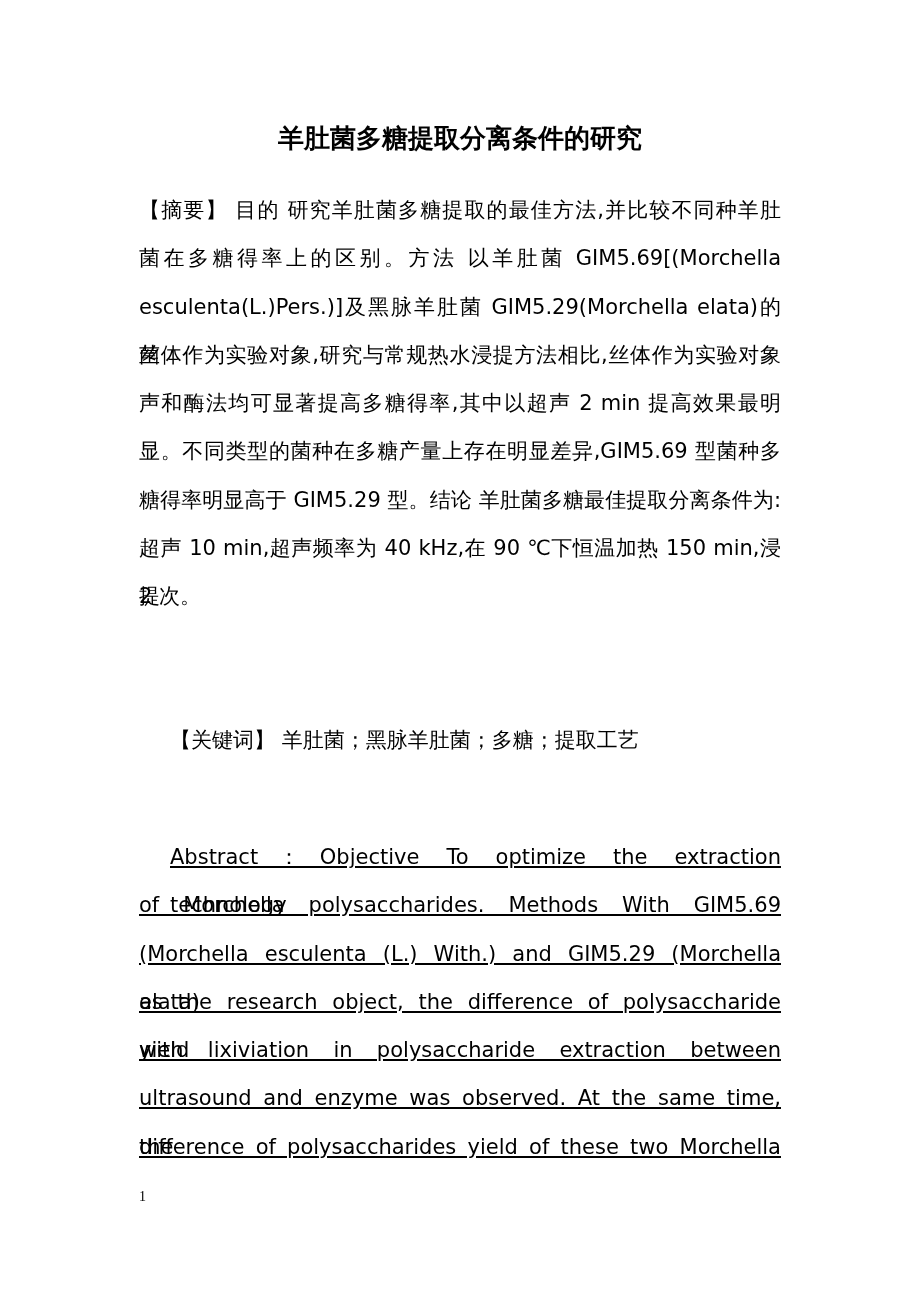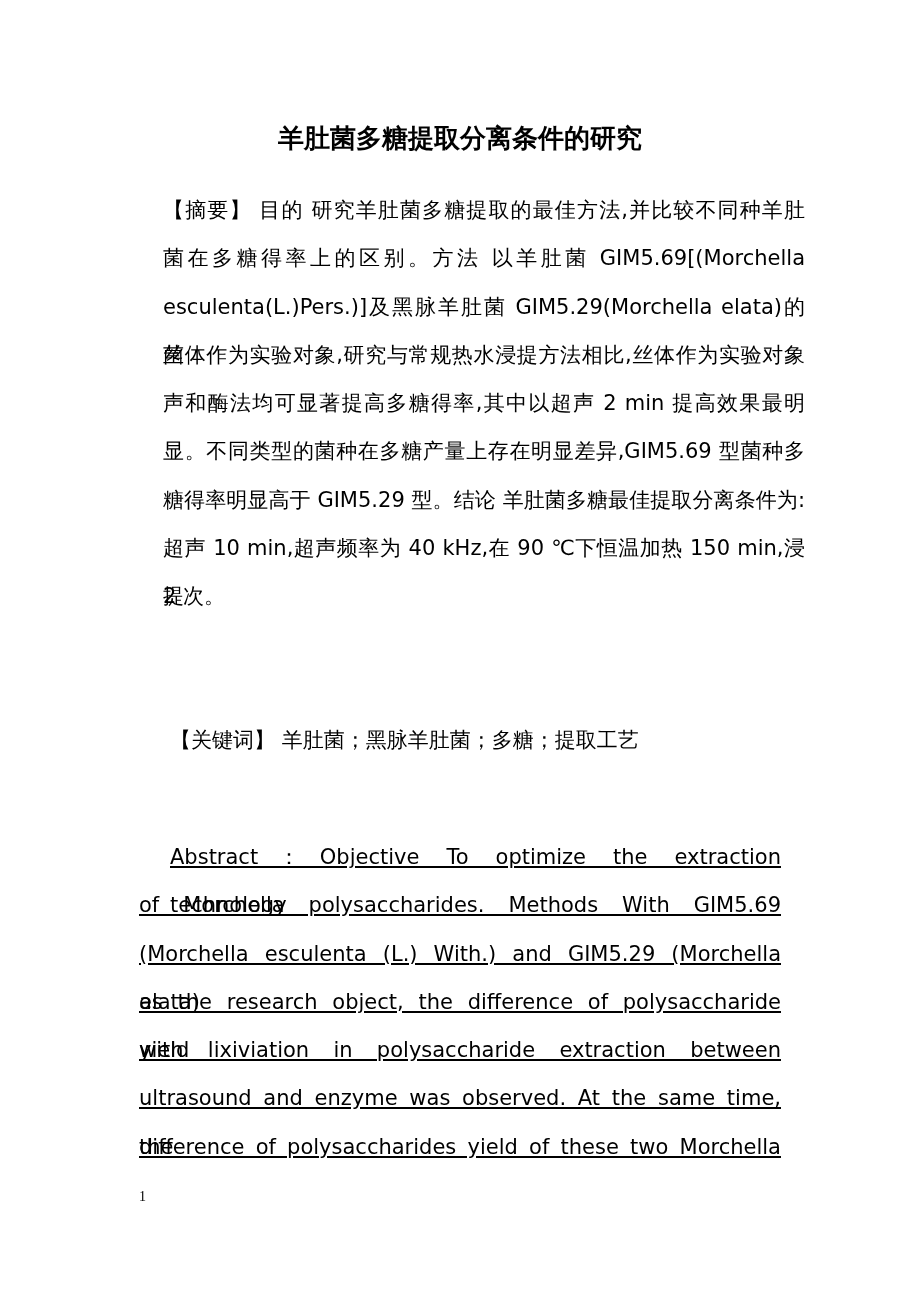--- a/index.html
+++ b/index.html
@@ -39,21 +39,20 @@
       position: absolute;
       left: 139px;
       width: 642px;
       font-size: 21px;
       line-height: 48.3px;
     }
     .abstract-zh {
       top: 186px;
       text-align: justify;
       text-align-last: left;
-      margin-left: 24px;
     }
     .line {
       display: block;
       white-space: nowrap;
       height: 48.3px;
       overflow: visible;
     }
     .line.justify {
       text-align: justify;
       text-align-last: justify;

